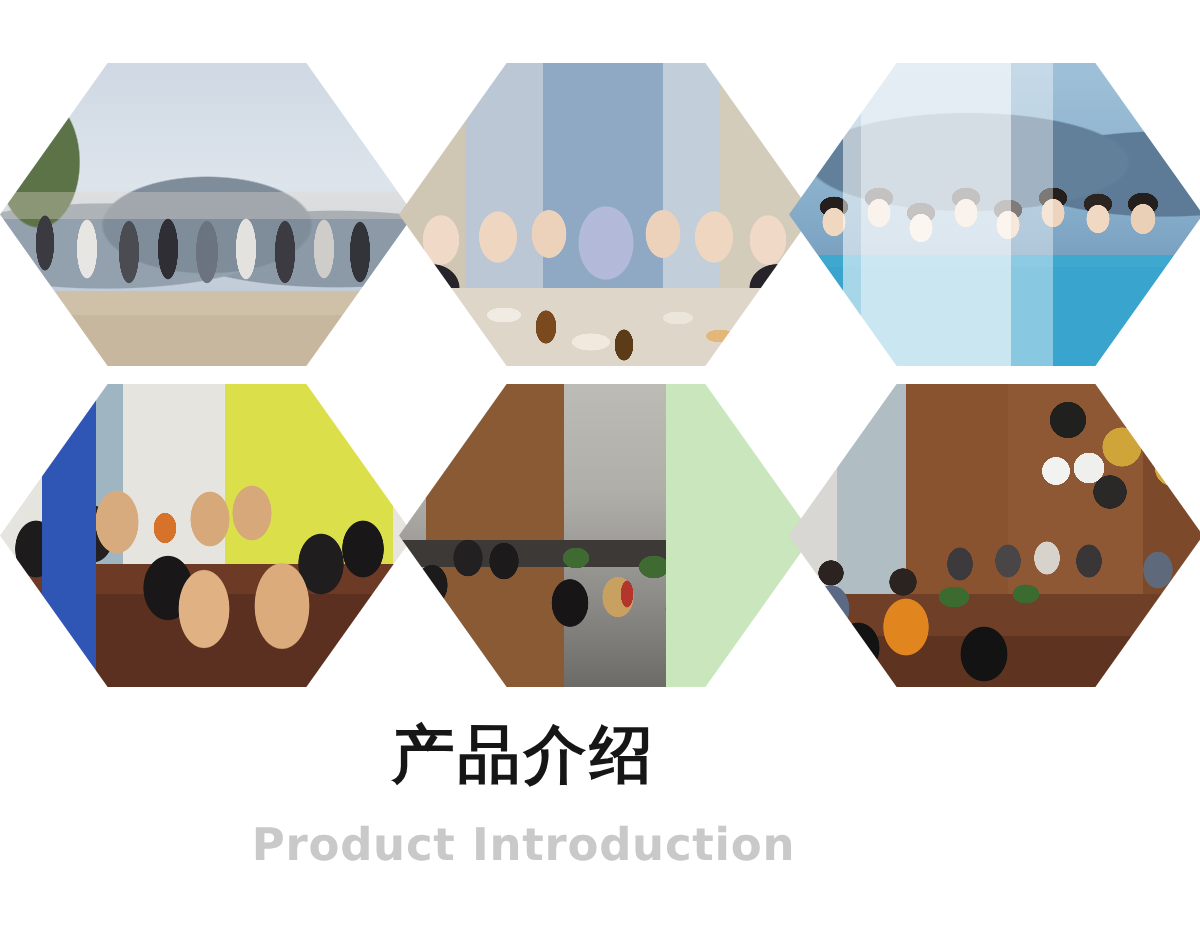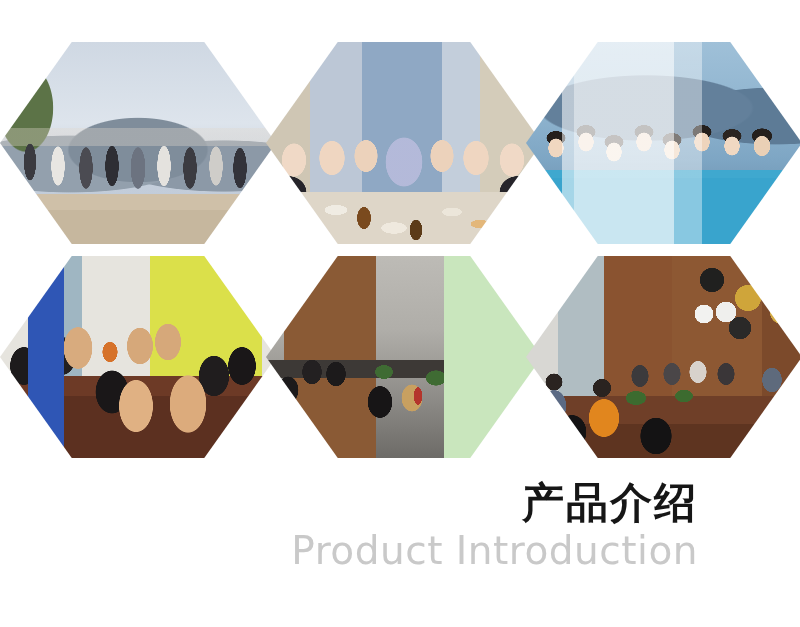--- a/index.html
+++ b/index.html
@@ -234,37 +234,37 @@
       linear-gradient(to right, #d8d7d3 0 32px, #b0bdc2 32px 78px, #8a5330 78px 146px, #8d5833 146px 236px, #7c4a2b 236px 100%),
       linear-gradient(to bottom, #eceae6 0%, #e2e0dc 28%, #c9b6a4 62%, #a98c72 100%);
   }
 
   
   .title-block {
     position: absolute;
     left: 0;
     top: 478px;
     width: 698px;
-    text-align: right;
+    text-align: center;
   }
   .title-cn {
     font-size: 42px;
     font-weight: bold;
     color: #161616;
     letter-spacing: 2px;
     line-height: 50px;
     font-family: "DejaVu Sans", "Liberation Sans", sans-serif;
   }
   .title-en {
-    font-size: 39px;
-    font-weight: normal;
+    font-size: 30px;
+    font-weight: bold;
     color: #c9c9c9;
     letter-spacing: 0.5px;
     line-height: 42px;
-    margin-top: 2px;
+    margin-top: 15px;
     font-family: "DejaVu Sans", "Liberation Sans", sans-serif;
   }
 </style>
 </head>
 <body>
 
 <div class="gallery">
 
   <div class="hex-tile r1 c1">
     <div class="hex-inner photo-mountain-group"></div>

